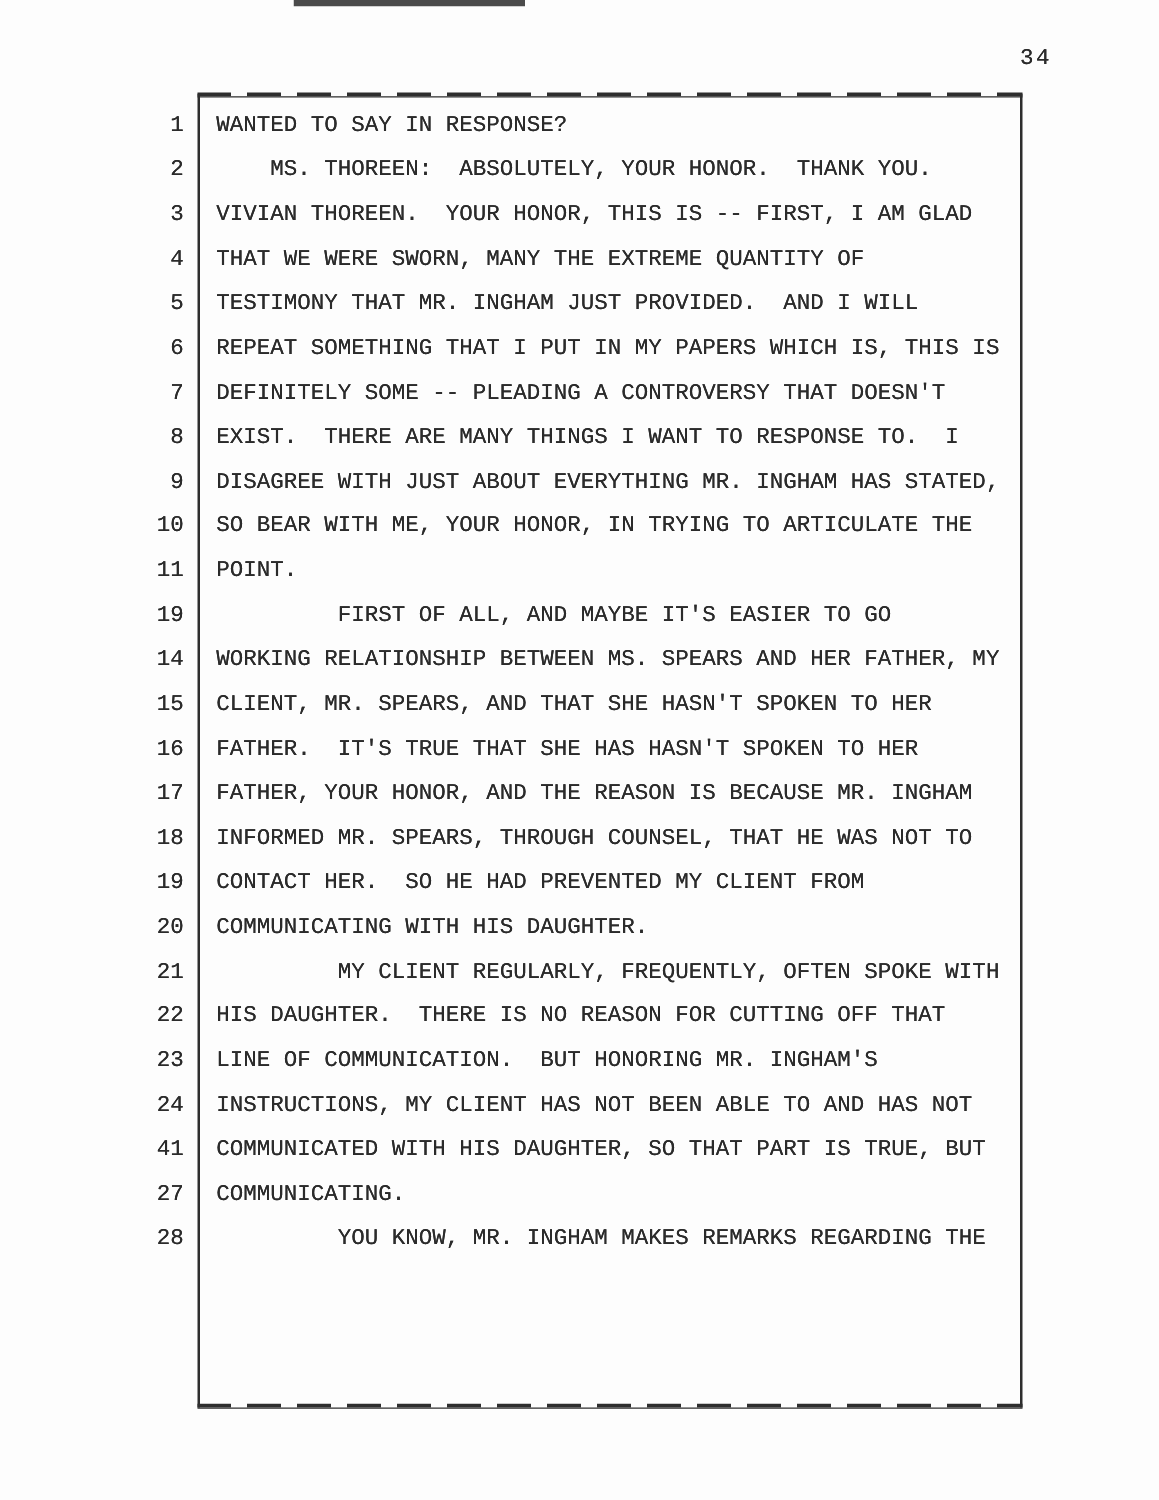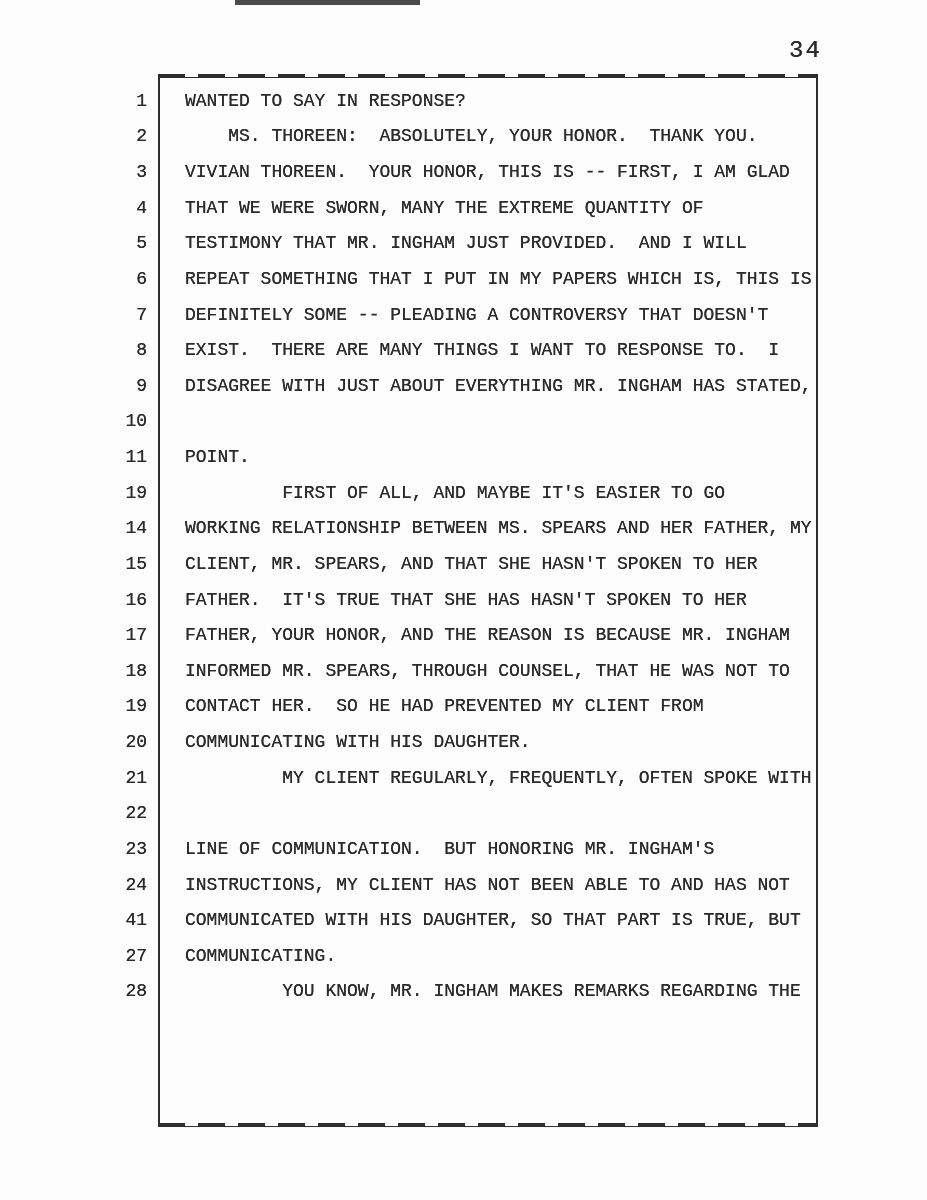--- a/index.html
+++ b/index.html
@@ -22,22 +22,22 @@
     background:var(--paper);
   }
   .scan-artifact{
     position:absolute;
     left:235px;top:0;
     width:185px;height:5px;
     background:#4b4b4b;
   }
   .page-number{
     position:absolute;
-    left:789px;top:37px;
-    font-size:24px;
+    left:816px;top:37px;
+    font-size:18px;
     letter-spacing:2px;
     text-shadow:0 0 0.4px currentColor;
   }
   .box{
     position:absolute;
     left:158px;top:75px;
     width:660px;height:1051px;
     border-left:2px solid var(--border);
     border-right:2px solid var(--border);
   }
@@ -66,21 +66,21 @@
   }
   .num{
     position:absolute;
     left:-57px;
     width:44px;
     text-align:right;
     font-size:18px;
     text-shadow:0 0 0.4px currentColor;
   }
   .txt{
-    padding-left:25px;
+    padding-left:13px;
     font-size:18px;
     white-space:pre;
     text-shadow:0 0 0.4px currentColor;
   }
 </style>
 </head>
 <body>
 
 <div class="page">
   <div class="scan-artifact"></div>
@@ -127,20 +127,21 @@
     <span class="txt">EXIST.  THERE ARE MANY THINGS I WANT TO RESPONSE TO.  I</span>
   </div>
 
   <div class="line">
     <span class="num">9</span>
     <span class="txt">DISAGREE WITH JUST ABOUT EVERYTHING MR. INGHAM HAS STATED,</span>
   </div>
 
   <div class="line">
     <span class="num">10</span>
+    <span class="txt">SO BEAR WITH ME, YOUR HONOR, IN TRYING TO ARTICULATE THE</span>
   </div>
 
   <div class="line">
     <span class="num">11</span>
     <span class="txt">POINT.</span>
   </div>
 
   <div class="line">
     <span class="num">19</span>
     <span class="txt">         FIRST OF ALL, AND MAYBE IT'S EASIER TO GO</span>
@@ -182,20 +183,21 @@
     <span class="txt">COMMUNICATING WITH HIS DAUGHTER.</span>
   </div>
 
   <div class="line">
     <span class="num">21</span>
     <span class="txt">         MY CLIENT REGULARLY, FREQUENTLY, OFTEN SPOKE WITH</span>
   </div>
 
   <div class="line">
     <span class="num">22</span>
+    <span class="txt">HIS DAUGHTER.  THERE IS NO REASON FOR CUTTING OFF THAT</span>
   </div>
 
   <div class="line">
     <span class="num">23</span>
     <span class="txt">LINE OF COMMUNICATION.  BUT HONORING MR. INGHAM'S</span>
   </div>
 
   <div class="line">
     <span class="num">24</span>
     <span class="txt">INSTRUCTIONS, MY CLIENT HAS NOT BEEN ABLE TO AND HAS NOT</span>

